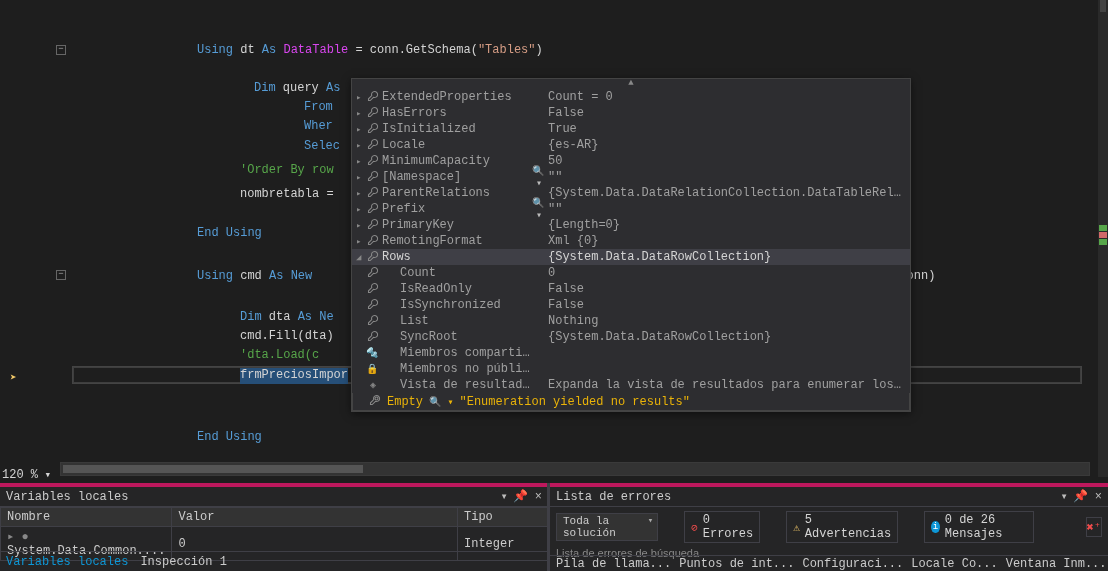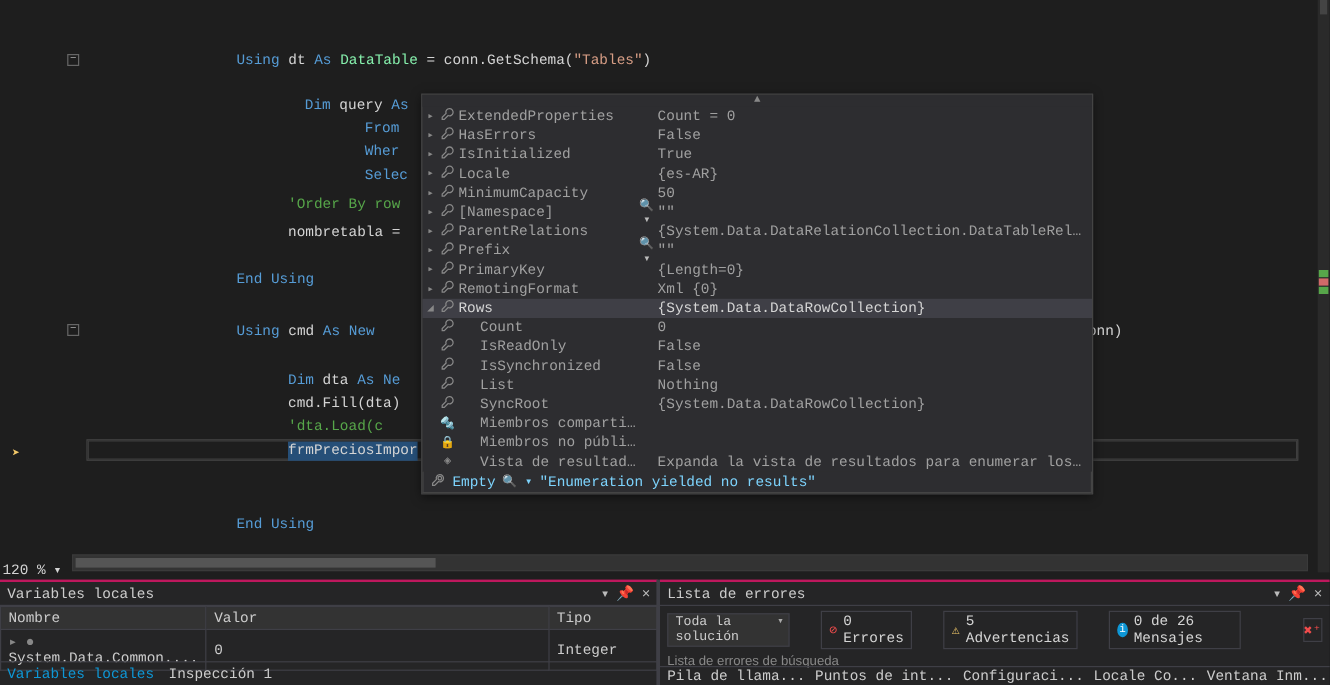--- a/index.html
+++ b/index.html
@@ -7,42 +7,42 @@
 
 .editor { position:absolute; left:0; top:0; width:1098px; height:477px; background:#1e1e1e; }
 .gutter { position:absolute; left:0; top:0; width:70px; height:477px; background:#1e1e1e; }
 .fold { position:absolute; left:56px; width:10px; height:10px; border:1px solid #666; color:#aaa; font-size:9px; line-height:7px; text-align:center; cursor:pointer; }
 .line { position:absolute; left:80px; white-space:pre; }
 .arrow-gutter { position:absolute; left:10px; top:371px; color:#f3c969; font-size:11px; }
 .current-line-bg { position:absolute; left:72px; top:366px; width:1010px; height:18px; box-shadow: inset 0 0 0 1px rgba(160,160,160,.25); border:1px solid #444; }
 .selection { position:absolute; background:#264f78; height:16px; }
 
 .k-blue { color:#569cd6; }
-.k-type { color:#86efac; }
+.k-type { color:#d946ef; }
 .k-str { color:#d69d85; }
 .k-comment { color:#57a64a; }
 .k-ident { color:#d4d4d4; }
 
 .zoom { position:absolute; left:2px; top:468px; color:#d4d4d4; font-size:11px; }
 .hscroll { position:absolute; left:60px; top:462px; width:1030px; height:14px; background:#333; border:1px solid #3a3a3a; }
 .hscroll .thumb { position:absolute; left:2px; top:2px; width:300px; height:8px; background:#555; }
 
 .tooltip { position:absolute; left:351px; top:78px; background:#2d2d30; border:1px solid #444; width:560px; box-shadow:0 2px 8px rgba(0,0,0,.5); }
 .tooltip .scroll-arrow { text-align:center; color:#888; font-size:9px; height:10px; line-height:9px; background:#2d2d30; }
 .tooltip .row { display:flex; align-items:center; height:16px; padding:0 4px; color:#a0a0a0; }
 .tooltip .row.sel { background:#3f3f46; color:#d4d4d4; }
 .tooltip .ic { width:14px; display:inline-block; text-align:center; color:#888; font-size:10px; }
 .tooltip .expand { width:10px; display:inline-block; color:#888; font-size:9px; }
 .tooltip .nm { flex:0 0 150px; padding-left:2px; white-space:nowrap; overflow:hidden; text-overflow:ellipsis; }
 .tooltip .mg { width:18px; text-align:center; color:#bbb; font-size:10px; }
 .tooltip .vl { flex:1; white-space:nowrap; overflow:hidden; text-overflow:ellipsis; }
 .tooltip .child .nm { padding-left:20px; flex:0 0 150px; }
-.empty-row { display:flex; align-items:center; height:18px; padding:2px 6px; background:#2d2d30; border:1px solid #444; border-top:none; color:#7dd3fc; gap:6px; }
-
-.panel { position:absolute; top:483px; height:88px; background:#252526; border-top:2px solid #be185d; }
+.empty-row { display:flex; align-items:center; height:18px; padding:2px 16px; background:#2d2d30; border:1px solid #444; border-top:none; color:#eab308; gap:6px; }
+
+.panel { position:absolute; top:483px; height:88px; background:#252526; border-top:4px solid #be185d; }
 .panel .title { height:20px; line-height:20px; padding:0 6px; color:#ccc; font-family:"Segoe UI",sans-serif; font-size:11px; border-bottom:1px solid #3f3f46; display:flex; justify-content:space-between; }
 .panel .icons { color:#bbb; display:flex; gap:6px; }
 .panel .pin { transform:rotate(0deg); }
 
 .locals { left:0; width:548px; }
 .locals table { width:100%; border-collapse:collapse; font-size:11px; }
 .locals th, .locals td { border:1px solid #3f3f46; padding:2px 6px; text-align:left; color:#ccc; font-weight:normal; }
 .locals th { background:#333; }
 .locals .tabs { position:absolute; bottom:0; left:0; right:0; height:20px; display:flex; gap:12px; padding:0 6px; border-top:1px solid #3f3f46; font-family:"Segoe UI",sans-serif; font-size:11px; align-items:center; }
 .locals .tab.active { color:#0e97d6; }

